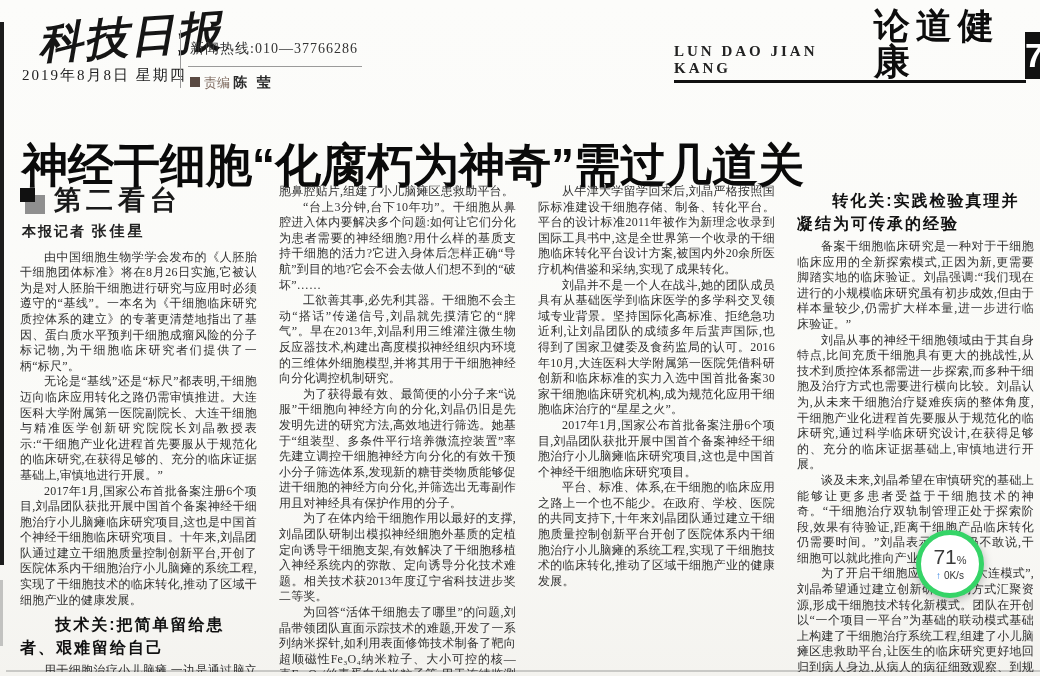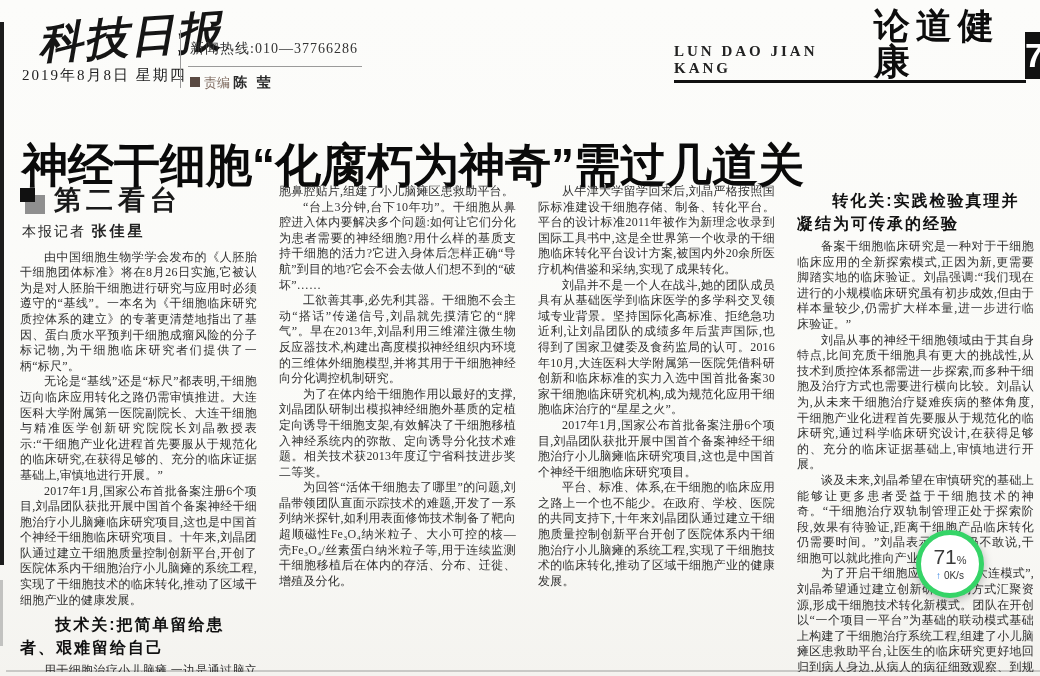--- a/index.html
+++ b/index.html
@@ -45,21 +45,21 @@
         color:#111;text-indent:2.2em;letter-spacing:2px;margin:5px 0 4px 0;text-align:left;}
 
   
   .kicker{margin-bottom:8px;}
   .badge-row{display:flex;align-items:center;gap:8px;height:34px;}
   .badge-squares{position:relative;width:26px;height:26px;flex:0 0 auto;}
   .badge-squares .gray{position:absolute;left:5px;top:7px;width:20px;height:19px;background:#8f8f8f;}
   .badge-squares .black{position:absolute;left:0;top:0;width:15px;height:14px;background:#111;}
   .badge-title{font-size:27px;font-weight:bold;letter-spacing:5px;color:#1a1a1a;
         font-family:"Liberation Sans",sans-serif;}
-  .byline{font-size:14px;color:#222;margin:6px 0 10px 2px;letter-spacing:2px;}
+  .byline{font-size:14px;color:#222;margin:6px 0 10px 2px;letter-spacing:2px;font-weight:bold;}
   .byline b{font-size:15px;letter-spacing:3px;}
 
   
   .float-badge{position:absolute;left:916px;top:530px;width:68px;height:68px;border-radius:50%;
         background:#fff;border:5px solid #35d467;box-sizing:border-box;
         box-shadow:0 2px 10px rgba(0,0,0,0.28);display:flex;flex-direction:column;
         align-items:center;justify-content:center;font-family:"Liberation Sans",sans-serif;z-index:5;}
   .fb-percent{font-size:21px;color:#3c3c3c;line-height:20px;}
   .fb-percent .pct{font-size:11px;}
   .fb-speed{font-size:10px;color:#333;line-height:12px;}
@@ -110,20 +110,21 @@
     <div class="para">由中国细胞生物学学会发布的《人胚胎干细胞团体标准》将在8月26日实施,它被认为是对人胚胎干细胞进行研究与应用时必须遵守的“基线”。一本名为《干细胞临床研究质控体系的建立》的专著更清楚地指出了基因、蛋白质水平预判干细胞成瘤风险的分子标记物,为干细胞临床研究者们提供了一柄“标尺”。</div>
         <div class="para">无论是“基线”还是“标尺”都表明,干细胞迈向临床应用转化之路仍需审慎推进。大连医科大学附属第一医院副院长、大连干细胞与精准医学创新研究院院长刘晶教授表示:“干细胞产业化进程首先要服从于规范化的临床研究,在获得足够的、充分的临床证据基础上,审慎地进行开展。”</div>
         <div class="para">2017年1月,国家公布首批备案注册6个项目,刘晶团队获批开展中国首个备案神经干细胞治疗小儿脑瘫临床研究项目,这也是中国首个神经干细胞临床研究项目。十年来,刘晶团队通过建立干细胞质量控制创新平台,开创了医院体系内干细胞治疗小儿脑瘫的系统工程,实现了干细胞技术的临床转化,推动了区域干细胞产业的健康发展。</div>
         <div class="subhead">技术关:把简单留给患者、艰难留给自己</div>
         <div class="para">用干细胞治疗小儿脑瘫,一边是通过脑立体定向手术,一边是通过鼻腔贴片,相信绝大多数父母会选择后者。没有手术风险、精准先进的干细</div>
       </div>
     <div class="col" id="col-1">
         <div class="para" style="text-indent: 0px;">胞鼻腔贴片,组建了小儿脑瘫区患救助平台。</div>
         <div class="para">“台上3分钟,台下10年功”。干细胞从鼻腔进入体内要解决多个问题:如何让它们分化为患者需要的神经细胞?用什么样的基质支持干细胞的活力?它进入身体后怎样正确“导航”到目的地?它会不会去做人们想不到的“破坏”……</div>
         <div class="para">工欲善其事,必先利其器。干细胞不会主动“搭话”传递信号,刘晶就先摸清它的“脾气”。早在2013年,刘晶利用三维灌注微生物反应器技术,构建出高度模拟神经组织内环境的三维体外细胞模型,并将其用于干细胞神经向分化调控机制研究。</div>
+        <div class="para">为了获得最有效、最简便的小分子来“说服”干细胞向神经方向的分化,刘晶仍旧是先发明先进的研究方法,高效地进行筛选。她基于“组装型、多条件平行培养微流控装置”率先建立调控干细胞神经方向分化的有效干预小分子筛选体系,发现新的糖苷类物质能够促进干细胞的神经方向分化,并筛选出无毒副作用且对神经具有保护作用的分子。</div>
         <div class="para">为了在体内给干细胞作用以最好的支撑,刘晶团队研制出模拟神经细胞外基质的定植定向诱导干细胞支架,有效解决了干细胞移植入神经系统内的弥散、定向诱导分化技术难题。相关技术获2013年度辽宁省科技进步奖二等奖。</div>
         <div class="para">为回答“活体干细胞去了哪里”的问题,刘晶带领团队直面示踪技术的难题,开发了一系列纳米探针,如利用表面修饰技术制备了靶向超顺磁性Fe₃O₄纳米粒子、大小可控的核—壳Fe₃O₄/丝素蛋白纳米粒子等,用于连续监测干细胞移植后在体内的存活、分布、迁徙、增殖及分化。</div>
       </div>
     <div class="col" id="col-2">
         <div class="para">从牛津大学留学回来后,刘晶严格按照国际标准建设干细胞存储、制备、转化平台。平台的设计标准2011年被作为新理念收录到国际工具书中,这是全世界第一个收录的干细胞临床转化平台设计方案,被国内外20余所医疗机构借鉴和采纳,实现了成果转化。</div>
         <div class="para">刘晶并不是一个人在战斗,她的团队成员具有从基础医学到临床医学的多学科交叉领域专业背景。坚持国际化高标准、拒绝急功近利,让刘晶团队的成绩多年后蜚声国际,也得到了国家卫健委及食药监局的认可。2016年10月,大连医科大学附属第一医院凭借科研创新和临床标准的实力入选中国首批备案30家干细胞临床研究机构,成为规范化应用干细胞临床治疗的“星星之火”。</div>
         <div class="para">2017年1月,国家公布首批备案注册6个项目,刘晶团队获批开展中国首个备案神经干细胞治疗小儿脑瘫临床研究项目,这也是中国首个神经干细胞临床研究项目。</div>
         <div class="para">平台、标准、体系,在干细胞的临床应用之路上一个也不能少。在政府、学校、医院的共同支持下,十年来刘晶团队通过建立干细胞质量控制创新平台开创了医院体系内干细胞治疗小儿脑瘫的系统工程,实现了干细胞技术的临床转化,推动了区域干细胞产业的健康发展。</div>
       </div>
     <div class="col" id="col-3">

